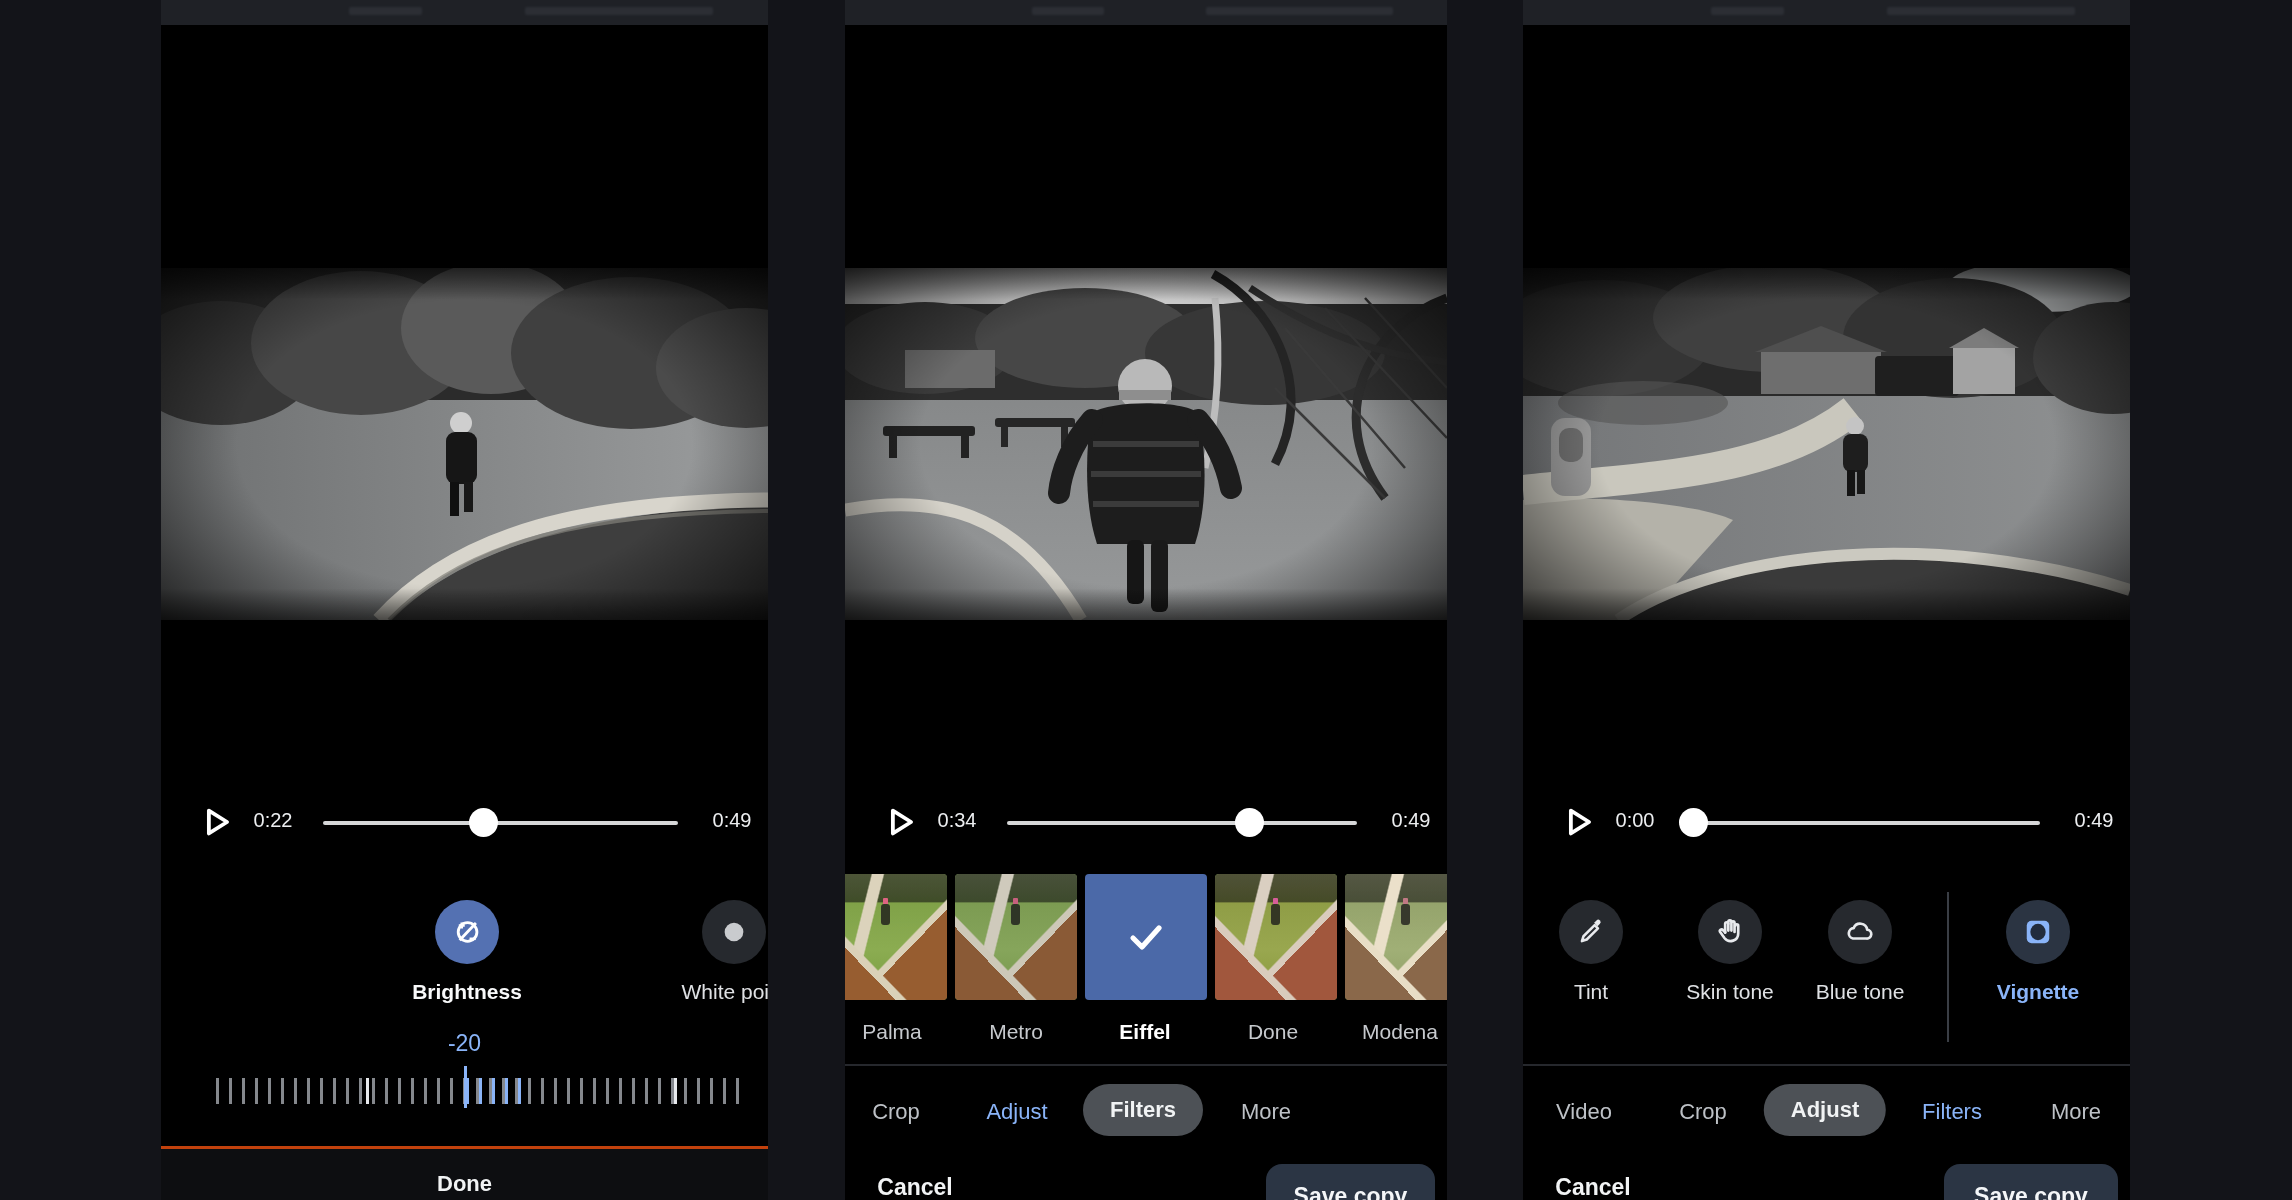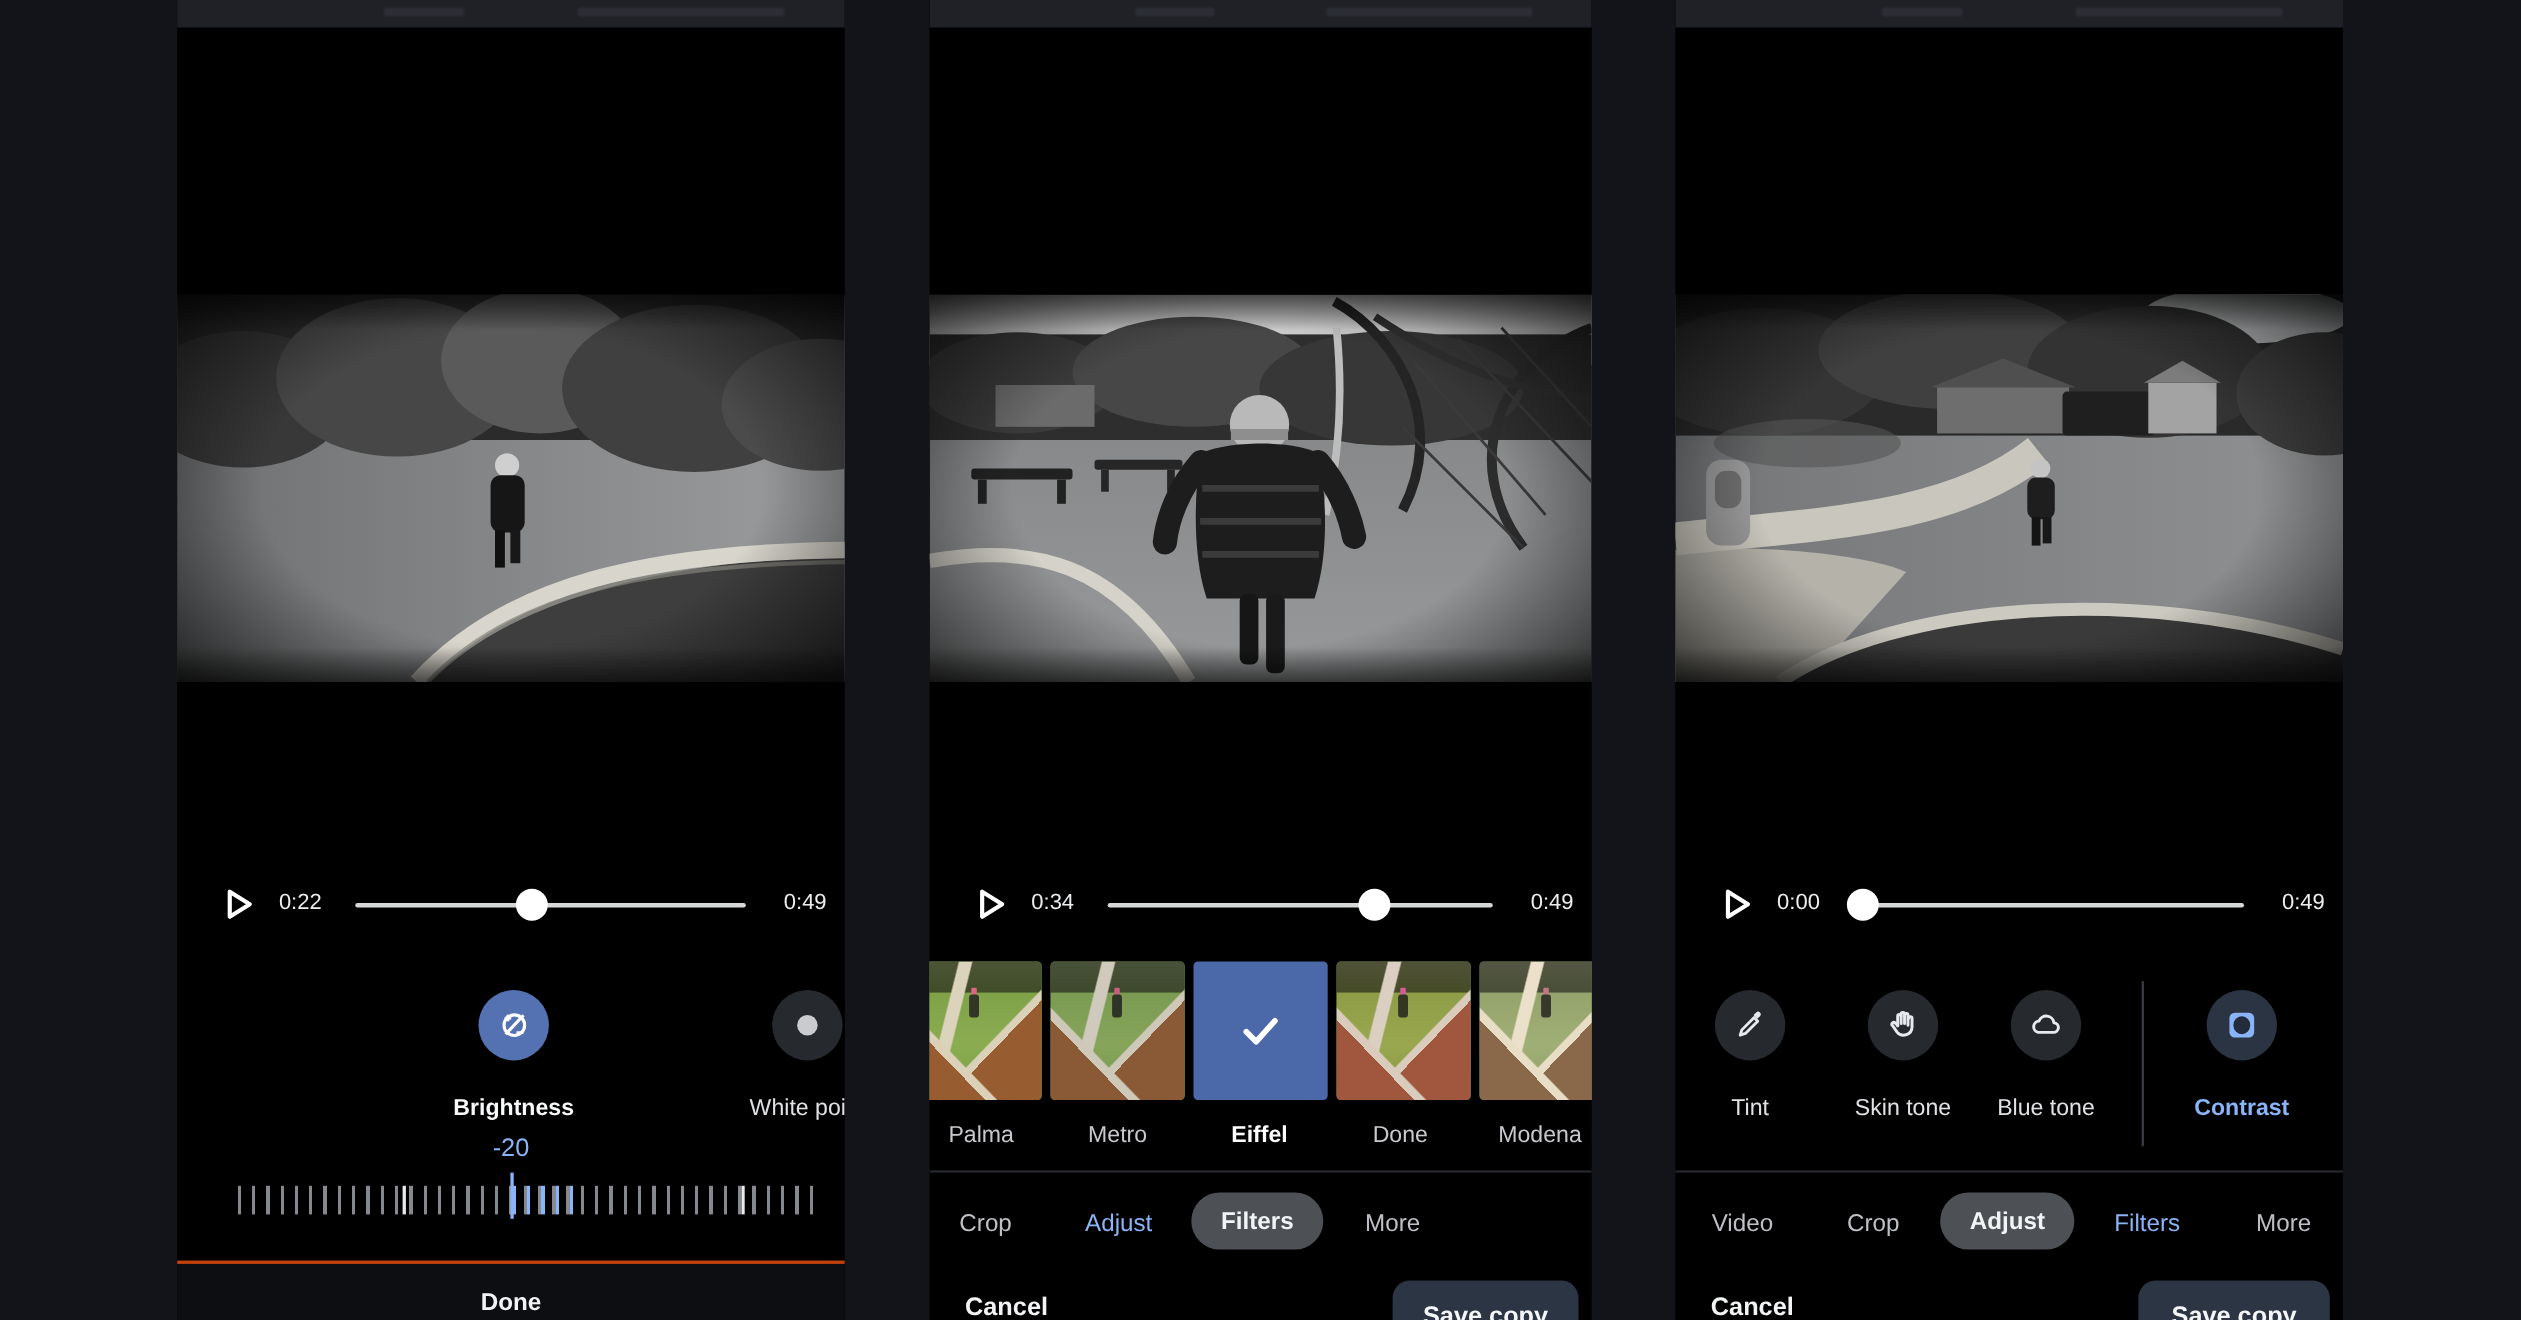--- a/index.html
+++ b/index.html
@@ -34,21 +34,21 @@
   #phone2 .knob{left:calc(69% - 14px);}
   #phone3 .knob{left:-6px;}
 
   
   .adjrow{position:absolute;top:900px;left:0;right:0;height:150px;}
   .adj{position:absolute;width:124px;text-align:center;}
   .adj-circle{width:64px;height:64px;border-radius:50%;margin:0 auto;background:#26292e;
               display:flex;align-items:center;justify-content:center;}
   .adj-circle.sel-blue{background:#5471b2;}
   .adj-circle.sel-navy{background:#2b3442;}
-  .adj-label{margin-top:32px;font-size:21px;color:#dfe1e4;white-space:nowrap;}
+  .adj-label{margin-top:16px;font-size:21px;color:#dfe1e4;white-space:nowrap;}
   .adj-label.lab-on{color:#f8f9fa;font-weight:700;}
   .adj-label.lab-blue{color:#8ab4f8;font-weight:700;}
   .vdiv{position:absolute;left:424px;top:-8px;width:2px;height:150px;background:#3a3e45;}
 
   
   .val{position:absolute;top:1030px;left:0;width:100%;text-align:center;font-size:23px;color:#8ab4f8;}
   .ruler{position:absolute;top:1078px;left:55px;width:526px;height:26px;
          background:repeating-linear-gradient(90deg,#85888d 0 3px,transparent 3px 13px);}
   .ruler-blue{position:absolute;left:250px;top:0;width:56px;height:26px;
          background:repeating-linear-gradient(90deg,#8ab4f8 0 3px,transparent 3px 13px);}
@@ -349,21 +349,21 @@
         <div class="adj-label">Blue tone</div>
       </div>
       <div class="vdiv"></div>
       <div class="adj" style="left:453px">
         <div class="adj-circle sel-navy">
           <svg width="36" height="36" viewBox="0 0 24 24">
             <rect x="4.5" y="4.5" width="15" height="15" rx="3.2" fill="#8ab4f8"></rect>
             <ellipse cx="12" cy="12" rx="5.1" ry="5.5" fill="#222c3d"></ellipse>
           </svg>
         </div>
-        <div class="adj-label lab-blue">Contrast</div>
+        <div class="adj-label lab-blue">Vignette</div>
       </div>
     </div>
 
     <div class="tabs">
       <div class="tab" style="left:61px">Video</div>
       <div class="tab" style="left:180px">Crop</div>
       <div class="tab pill" style="left:302px">Adjust</div>
       <div class="tab blue" style="left:429px">Filters</div>
       <div class="tab" style="left:553px">More</div>
     </div>

